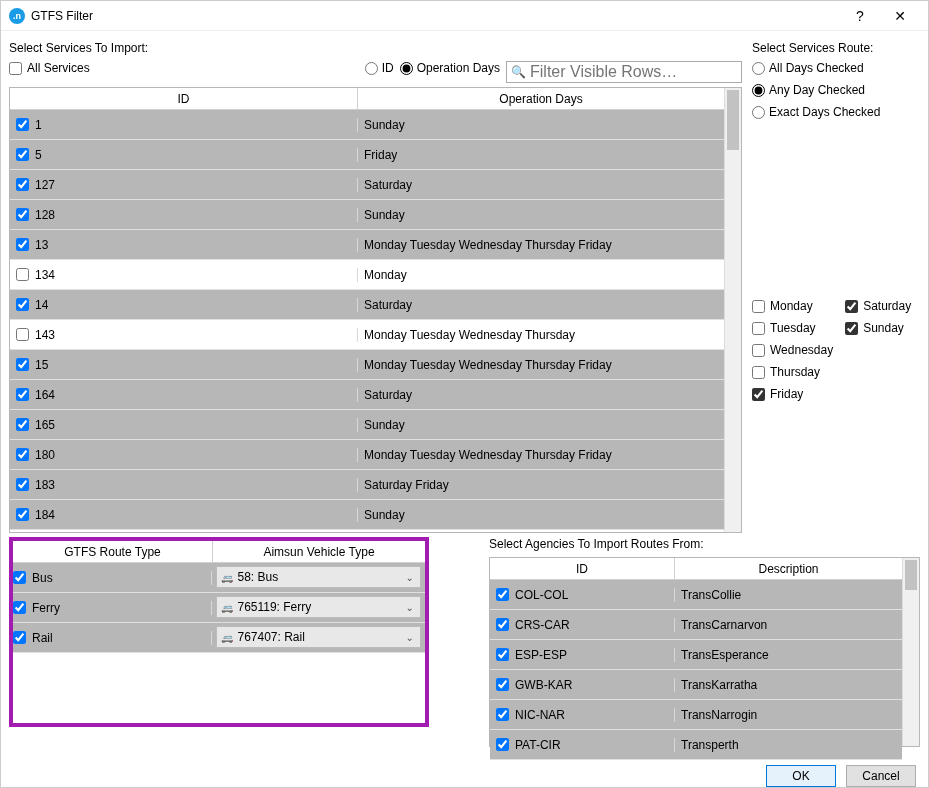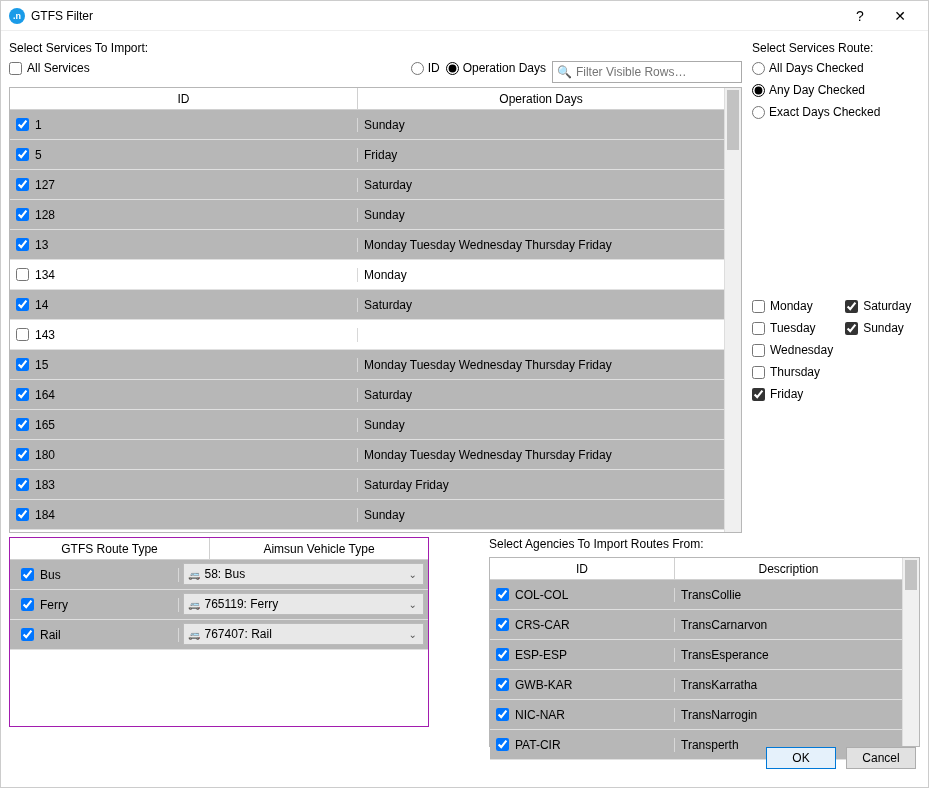--- a/index.html
+++ b/index.html
@@ -11,56 +11,56 @@
 .content{display:flex;padding:10px 8px 0 8px;gap:10px;height:502px}
 .left-col{flex:1;display:flex;flex-direction:column}
 .section-label{margin-bottom:6px}
 .top-controls{display:flex;align-items:flex-start;margin-bottom:4px;gap:6px}
 .chk{display:flex;align-items:center;gap:5px}
 .chk input[type=checkbox]{width:13px;height:13px;accent-color:#333}
 .spacer{flex:1}
 .radio{display:flex;align-items:center;gap:4px}
 .radio input{width:13px;height:13px;accent-color:#000}
 .search{flex:0 0 190px;height:22px;border:1px solid #aaa;display:flex;align-items:center;padding:0 4px;gap:4px}
-.search input{border:none;outline:none;flex:1;font-size:12px;color:#a21caf;background:transparent}
+.search input{border:none;outline:none;flex:1;font-size:16px;color:#a21caf;background:transparent}
 .search-icon{color:#888;font-size:12px}
 .table-wrap{border:1px solid #b7b7b7;flex:1;overflow:hidden;position:relative;display:flex}
 .table-body{flex:1;overflow:hidden}
 .th-row{display:flex;height:22px;background:#fff;border-bottom:1px solid #d0d0d0}
 .th{border-right:1px solid #d0d0d0;display:flex;align-items:center;justify-content:center;font-size:12px}
 .services-table .th.id{width:348px}
 .services-table .th.days{flex:1;border-right:none}
 .row{display:flex;height:30px;align-items:center;border-bottom:1px solid #e0e0e0}
 .row.sel{background:#b7b7b7}
 .row .cell-id{width:348px;display:flex;align-items:center;gap:6px;padding-left:6px;border-right:1px solid #d8d8d8}
 .row .cell-days{flex:1;padding-left:6px}
 .scrollbar{width:17px;background:#f0f0f0;border-left:1px solid #ddd;position:relative}
 .thumb{position:absolute;left:2px;right:2px;top:2px;height:60px;background:#c2c2c2}
 .right-col{width:168px}
 .day-filters{margin-top:180px;display:grid;grid-template-columns:1fr 1fr;row-gap:8px}
 .mid{display:flex;gap:60px;padding:4px 8px 0 8px;height:210px}
 .routes-col{flex:0 0 420px;display:flex;flex-direction:column}
 .agencies-col{flex:1;display:flex;flex-direction:column}
-.rt-table{border:1px solid #a21caf;height:190px}
+.rt-table{border:4px solid #a21caf;height:190px}
 .rt-table .th-row .th.g{width:200px}
 .rt-table .th-row .th.a{flex:1;border-right:none}
 .rt-row{display:flex;height:30px;align-items:center;background:#b7b7b7;border-bottom:1px solid #e0e0e0}
-.rt-row .c1{width:169px;display:flex;align-items:center;gap:6px;padding-left:11px;border-right:1px solid #d8d8d8}
+.rt-row .c1{width:199px;display:flex;align-items:center;gap:6px;padding-left:0;border-right:1px solid #d8d8d8}
 .rt-row .c2{flex:1;height:100%;padding:3px 4px}
 .combo{background:#e8e8e8;border:1px solid #bbb;height:22px;display:flex;align-items:center;padding:0 4px;position:relative}
 .combo-icon{font-size:10px;color:#777;margin-right:4px}
 .combo-caret{position:absolute;right:6px;color:#555;font-size:10px}
 .ag-table{border:1px solid #b7b7b7;height:190px;display:flex}
 .ag-body{flex:1}
 .ag-table .th.id{width:185px}
 .ag-table .th.desc{flex:1;border-right:none}
 .ag-row{display:flex;height:30px;align-items:center;background:#b7b7b7;border-bottom:1px solid #e0e0e0}
 .ag-row .c1{width:185px;display:flex;align-items:center;gap:6px;padding-left:6px;border-right:1px solid #d8d8d8}
 .ag-row .c2{flex:1;padding-left:6px}
-.footer{position:absolute;bottom:18px;right:12px;display:flex;gap:10px}
+.footer{position:absolute;bottom:0;right:12px;display:flex;gap:10px}
 .btn{width:70px;height:22px;border:1px solid #adadad;background:#e1e1e1;display:flex;align-items:center;justify-content:center}
 .btn.primary{border:1px solid #0078d7;background:#e5f1fb}
 .radio-group{display:flex;flex-direction:column;gap:8px;margin-top:4px}
 </style>
 </head>
 <body>
 
 <div class="titlebar">
   <div class="app-icon">.n</div>
   <div class="title">GTFS Filter</div>
@@ -144,20 +144,21 @@
                 <input type="checkbox" checked="" style="">
                 <span>14</span>
               </div>
               <div class="cell-days">Saturday</div>
             </div>
             <div class="row">
               <div class="cell-id">
                 <input type="checkbox" style="">
                 <span>143</span>
               </div>
+              <div class="cell-days">Monday Tuesday Wednesday Thursday</div>
             </div>
             <div class="row sel">
               <div class="cell-id">
                 <input type="checkbox" checked="" style="">
                 <span>15</span>
               </div>
               <div class="cell-days">Monday Tuesday Wednesday Thursday Friday</div>
             </div>
             <div class="row sel">
               <div class="cell-id">

